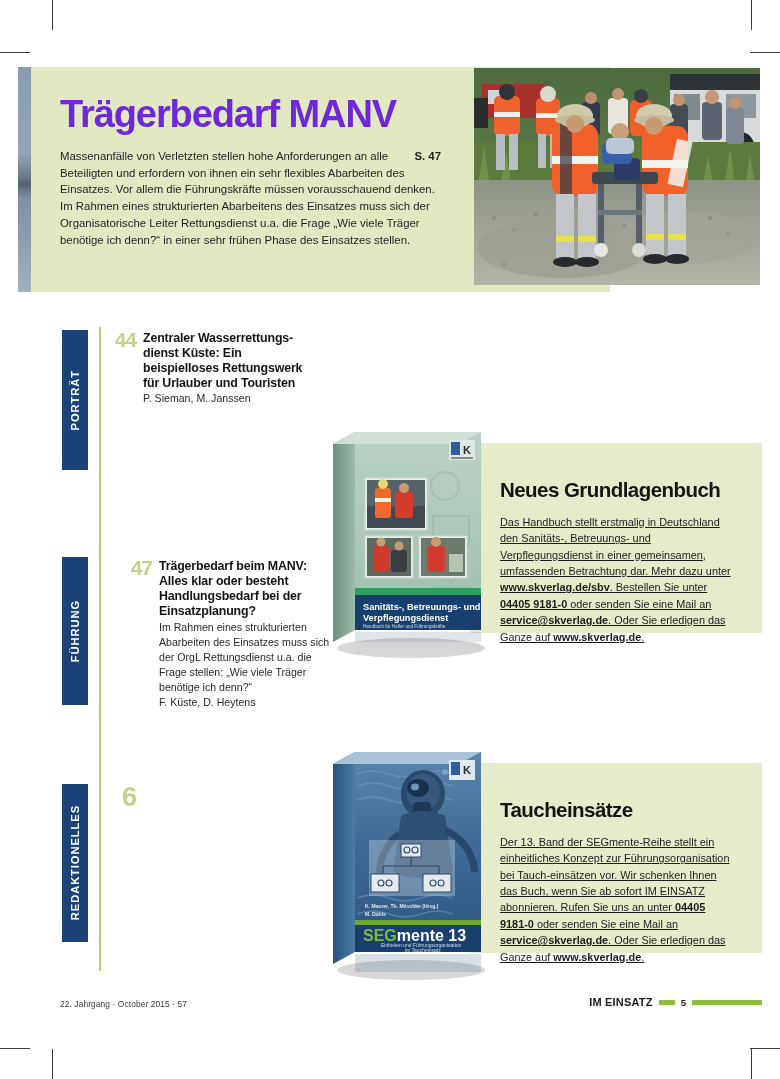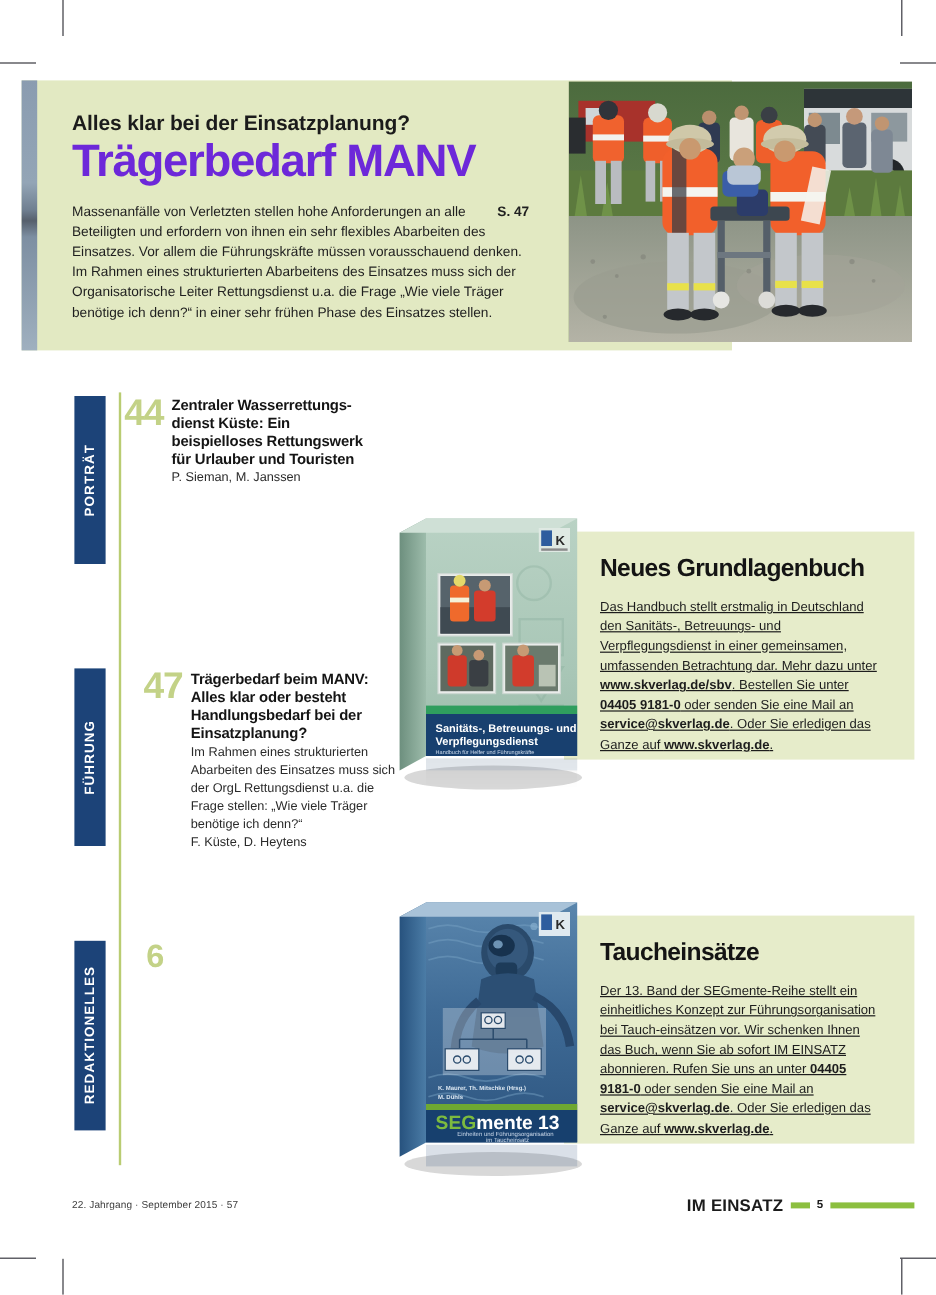--- a/index.html
+++ b/index.html
@@ -62,21 +62,21 @@
     background: #1c4378;
     color: #ffffff;
     display: flex; align-items: center; justify-content: center;
   }
   .sec-tab span {
     writing-mode: vertical-rl; transform: rotate(180deg);
     font-size: 11.2px; font-weight: bold; letter-spacing: 0.9px;
   }
   .entry { position: absolute; display: flex; }
   .entry-num {
-    font-size: 31px; font-weight: bold; color: #c3d287;
+    font-size: 21px; font-weight: bold; color: #c3d287;
     line-height: 0.82; text-align: right; letter-spacing: -1px;
     flex: 0 0 auto;
   }
   .entry-num.small { font-size: 27px; }
   .entry-body { margin-left: 7px; width: 176px; }
   .entry-title {
     font-size: 12.4px; font-weight: bold; color: #141414;
     line-height: 1.2; letter-spacing: -0.15px;
   }
   .entry-desc {
@@ -84,21 +84,21 @@
     margin-top: 1px;
   }
   .entry-authors { font-size: 10.6px; color: #2a2a2a; line-height: 1.42; }
   .entry.plain .entry-body { padding-top: 2px; }
   .entry.plain .entry-title { font-size: 12.2px; }
 
   
   .promo-box {
     position: absolute; background: #e6ecca;
   }
-  .promo-inner { position: absolute; }
+  .promo-inner { position: absolute; margin-top: 16px; }
   .promo-title {
     font-size: 20.5px; font-weight: bold; color: #141414;
     letter-spacing: -0.55px;
   }
   .promo-text {
     margin-top: 12px; font-size: 10.9px; line-height: 1.5;
     color: #1d1d1d; width: 233px; text-decoration: underline;
   }
   .promo-text b { font-weight: bold; }
 
@@ -108,21 +108,21 @@
   
   .footer-left {
     position: absolute; left: 60px; top: 999px;
     font-size: 8.4px; color: #3d3d3d; letter-spacing: 0.1px;
   }
   .footer-right {
     position: absolute; right: 18px; top: 996px;
     display: flex; align-items: center; gap: 6px;
   }
   .footer-brand {
-    font-size: 14px; font-weight: bold; color: #1b1b1b; letter-spacing: 0.2px;
+    font-size: 11px; font-weight: bold; color: #1b1b1b; letter-spacing: 0.2px;
   }
   .footer-dash { width: 16px; height: 5px; background: #8cbf3f; }
   .footer-pageno { font-size: 9.6px; font-weight: bold; color: #1b1b1b; }
   .footer-bar { width: 70px; height: 5px; background: #8cbf3f; }
 </style>
 </head>
 <body>
 
 <div class="page">
 
@@ -132,21 +132,20 @@
   <div class="crop h" style="left:750px;top:52px;"></div>
   <div class="crop v" style="left:52px;top:1049px;"></div>
   <div class="crop h" style="left:0;top:1048px;"></div>
   <div class="crop v" style="left:751px;top:1049px;"></div>
   <div class="crop h" style="left:750px;top:1048px;"></div>
 
   <div class="header-band"></div>
   <div class="header-strip"></div>
 
   <div class="header-text">
-    <div class="kicker">Alles klar bei der Einsatzplanung?</div>
     <div class="headline">Trägerbedarf MANV</div>
     <div class="lede">
       <span class="pageref">S. 47</span>
       <span>Massenanfälle von Verletzten stellen hohe Anforderungen an alle Beteiligten und erfordern von ihnen ein sehr flexibles Abarbeiten des Einsatzes. Vor allem die Führungskräfte müssen vorausschauend denken. Im Rahmen eines strukturierten Abarbeitens des Einsatzes muss sich der Organisatorische Leiter Rettungsdienst u.a. die Frage „Wie viele Träger benötige ich denn?“ in einer sehr frühen Phase des Einsatzes stellen.</span>
     </div>
   </div>
 
   <div class="hero-photo">
     <svg width="286" height="217" viewBox="0 0 286 217">
       <defs>
@@ -473,21 +472,21 @@
       <text x="38" y="203" font-family="Liberation Sans, sans-serif" font-size="16" font-weight="bold">
         <tspan fill="#7dbb3f">SEG</tspan><tspan fill="#ffffff">mente 13</tspan>
       </text>
       <text x="56" y="209" font-family="Liberation Sans, sans-serif" font-size="5" fill="#cfdced">Einheiten und Führungsorganisation</text>
       <text x="80" y="214" font-family="Liberation Sans, sans-serif" font-size="5" fill="#cfdced">im Taucheinsatz</text>
 
       <rect x="30" y="216" width="126" height="18" fill="#17406e" opacity=".16"></rect>
     </svg>
   </div>
 
-  <div class="footer-left">22. Jahrgang · September 2015 · 57</div>
+  <div class="footer-left">22. Jahrgang · October 2015 · 57</div>
   <div class="footer-right">
     <span class="footer-brand">IM EINSATZ</span>
     <span class="footer-dash"></span>
     <span class="footer-pageno">5</span>
     <span class="footer-bar"></span>
   </div>
 
 </div>
 
 </body></html>

